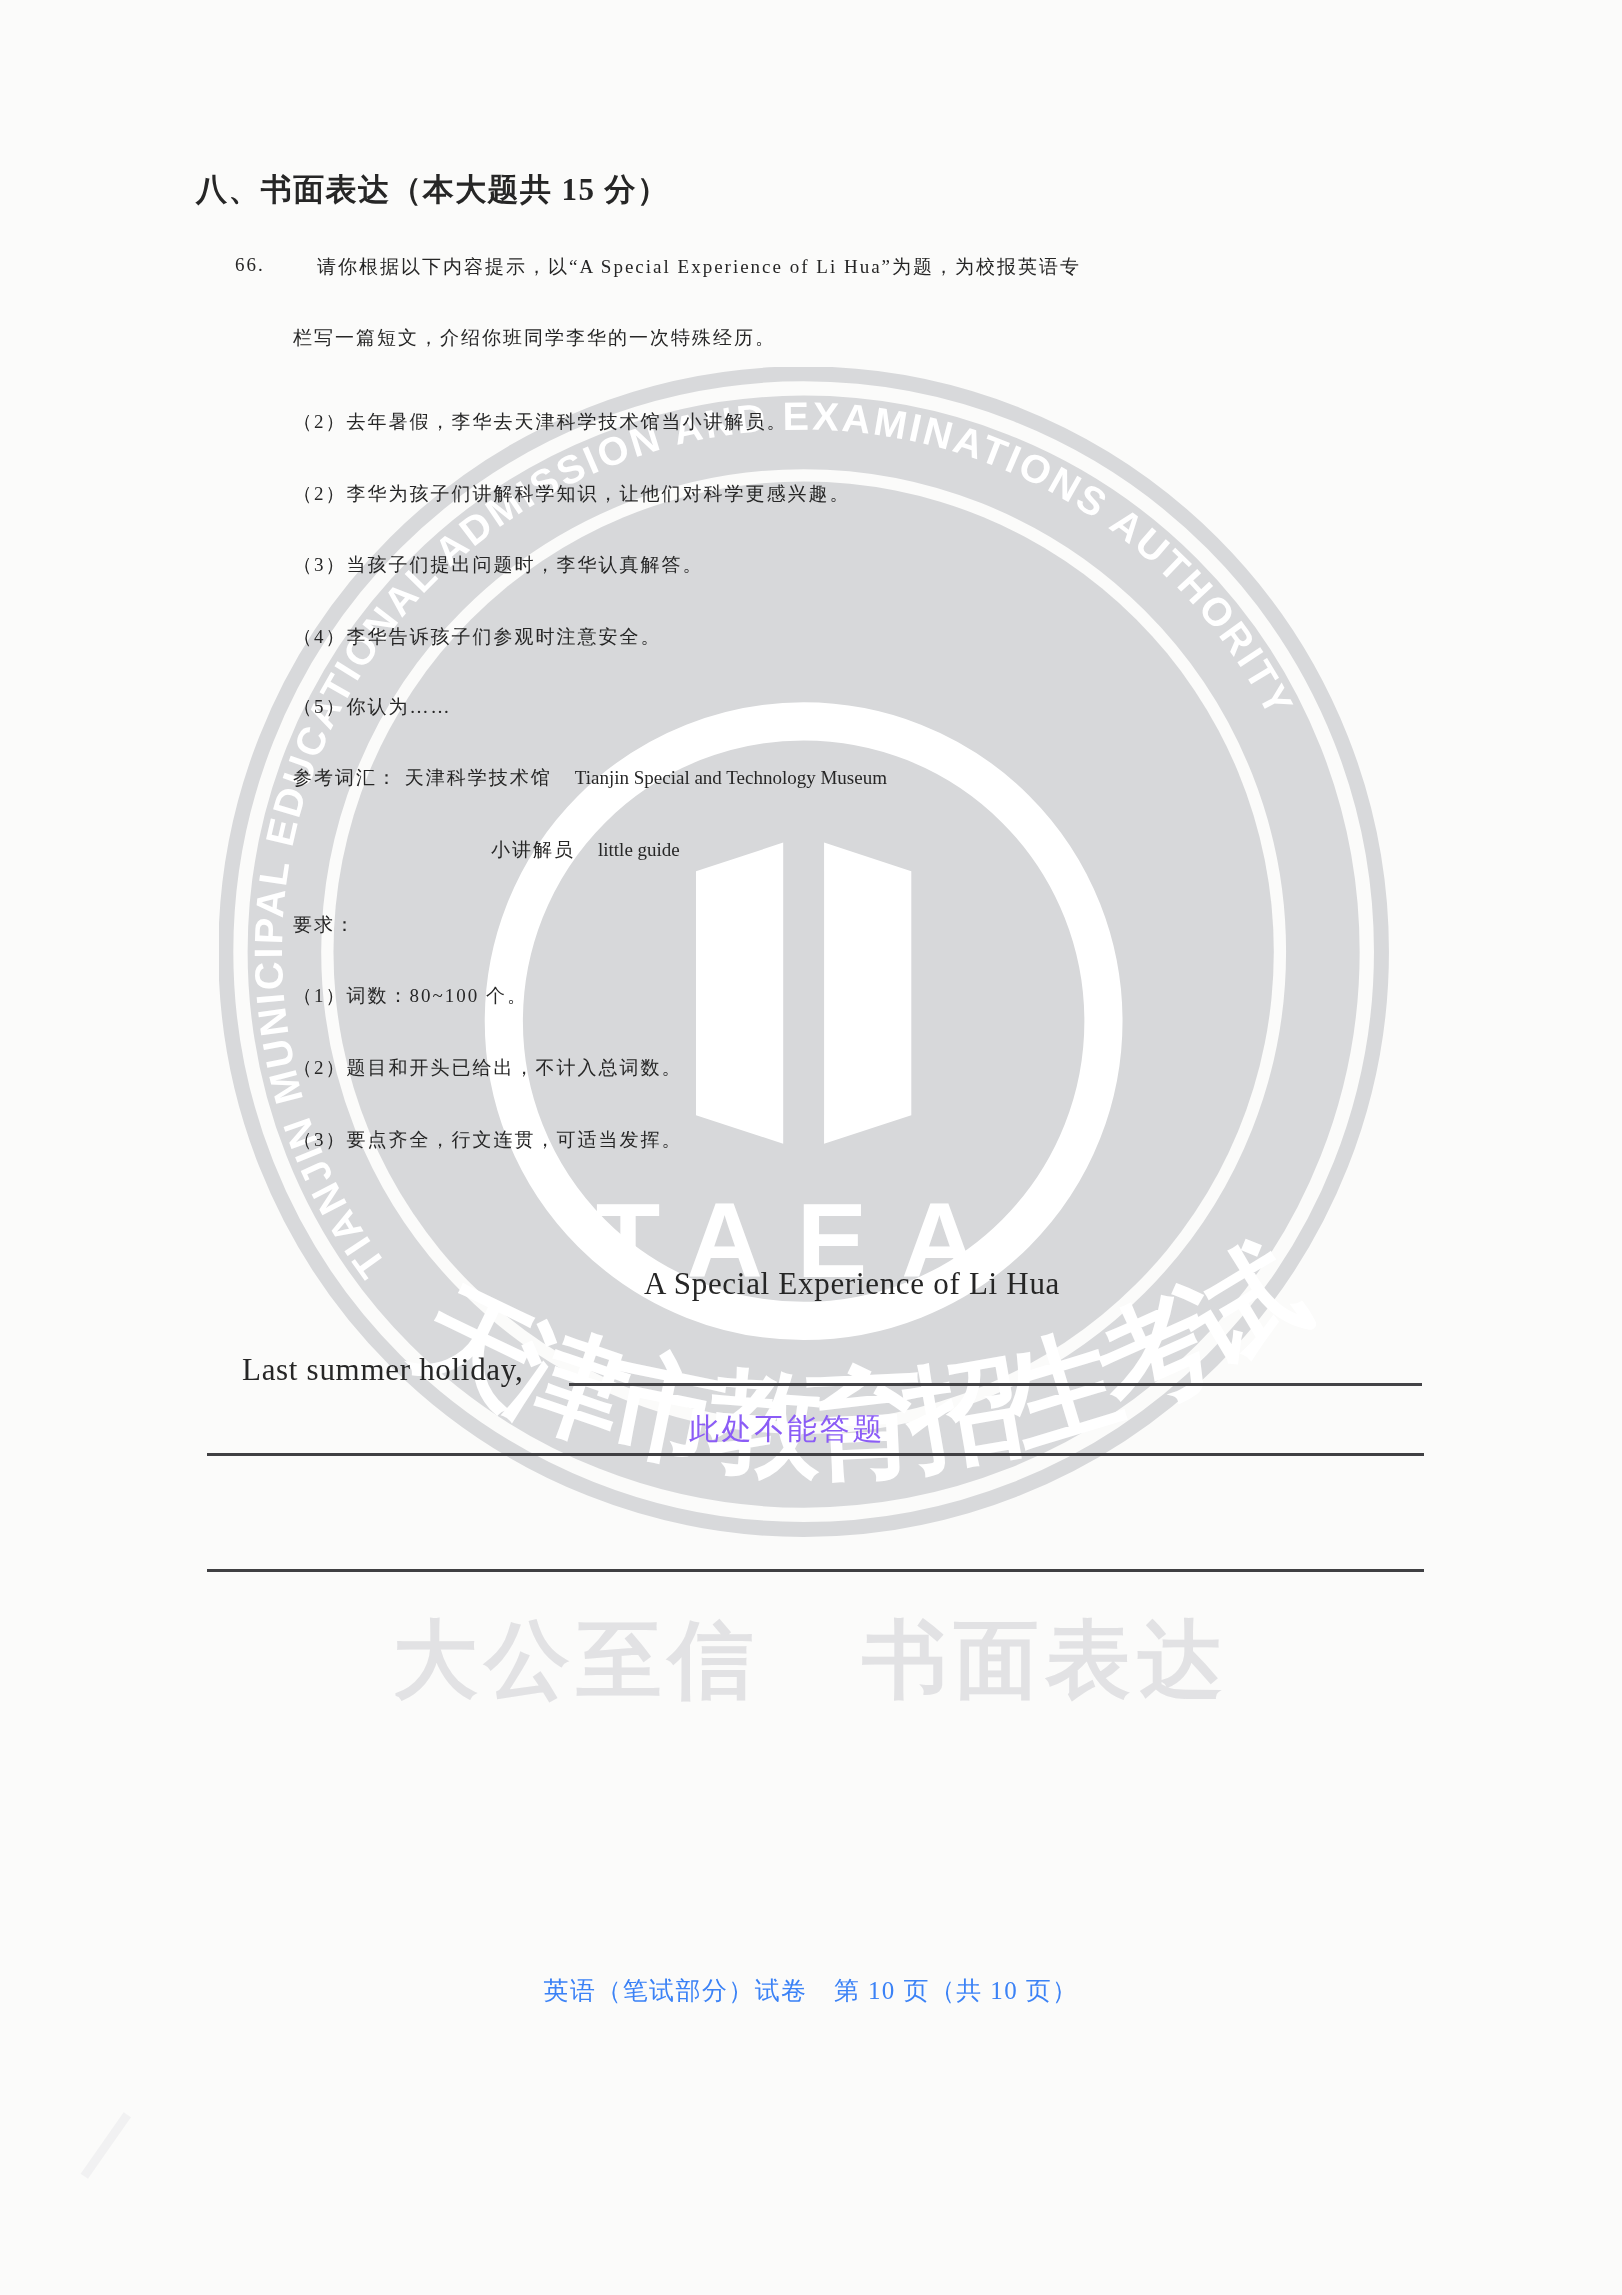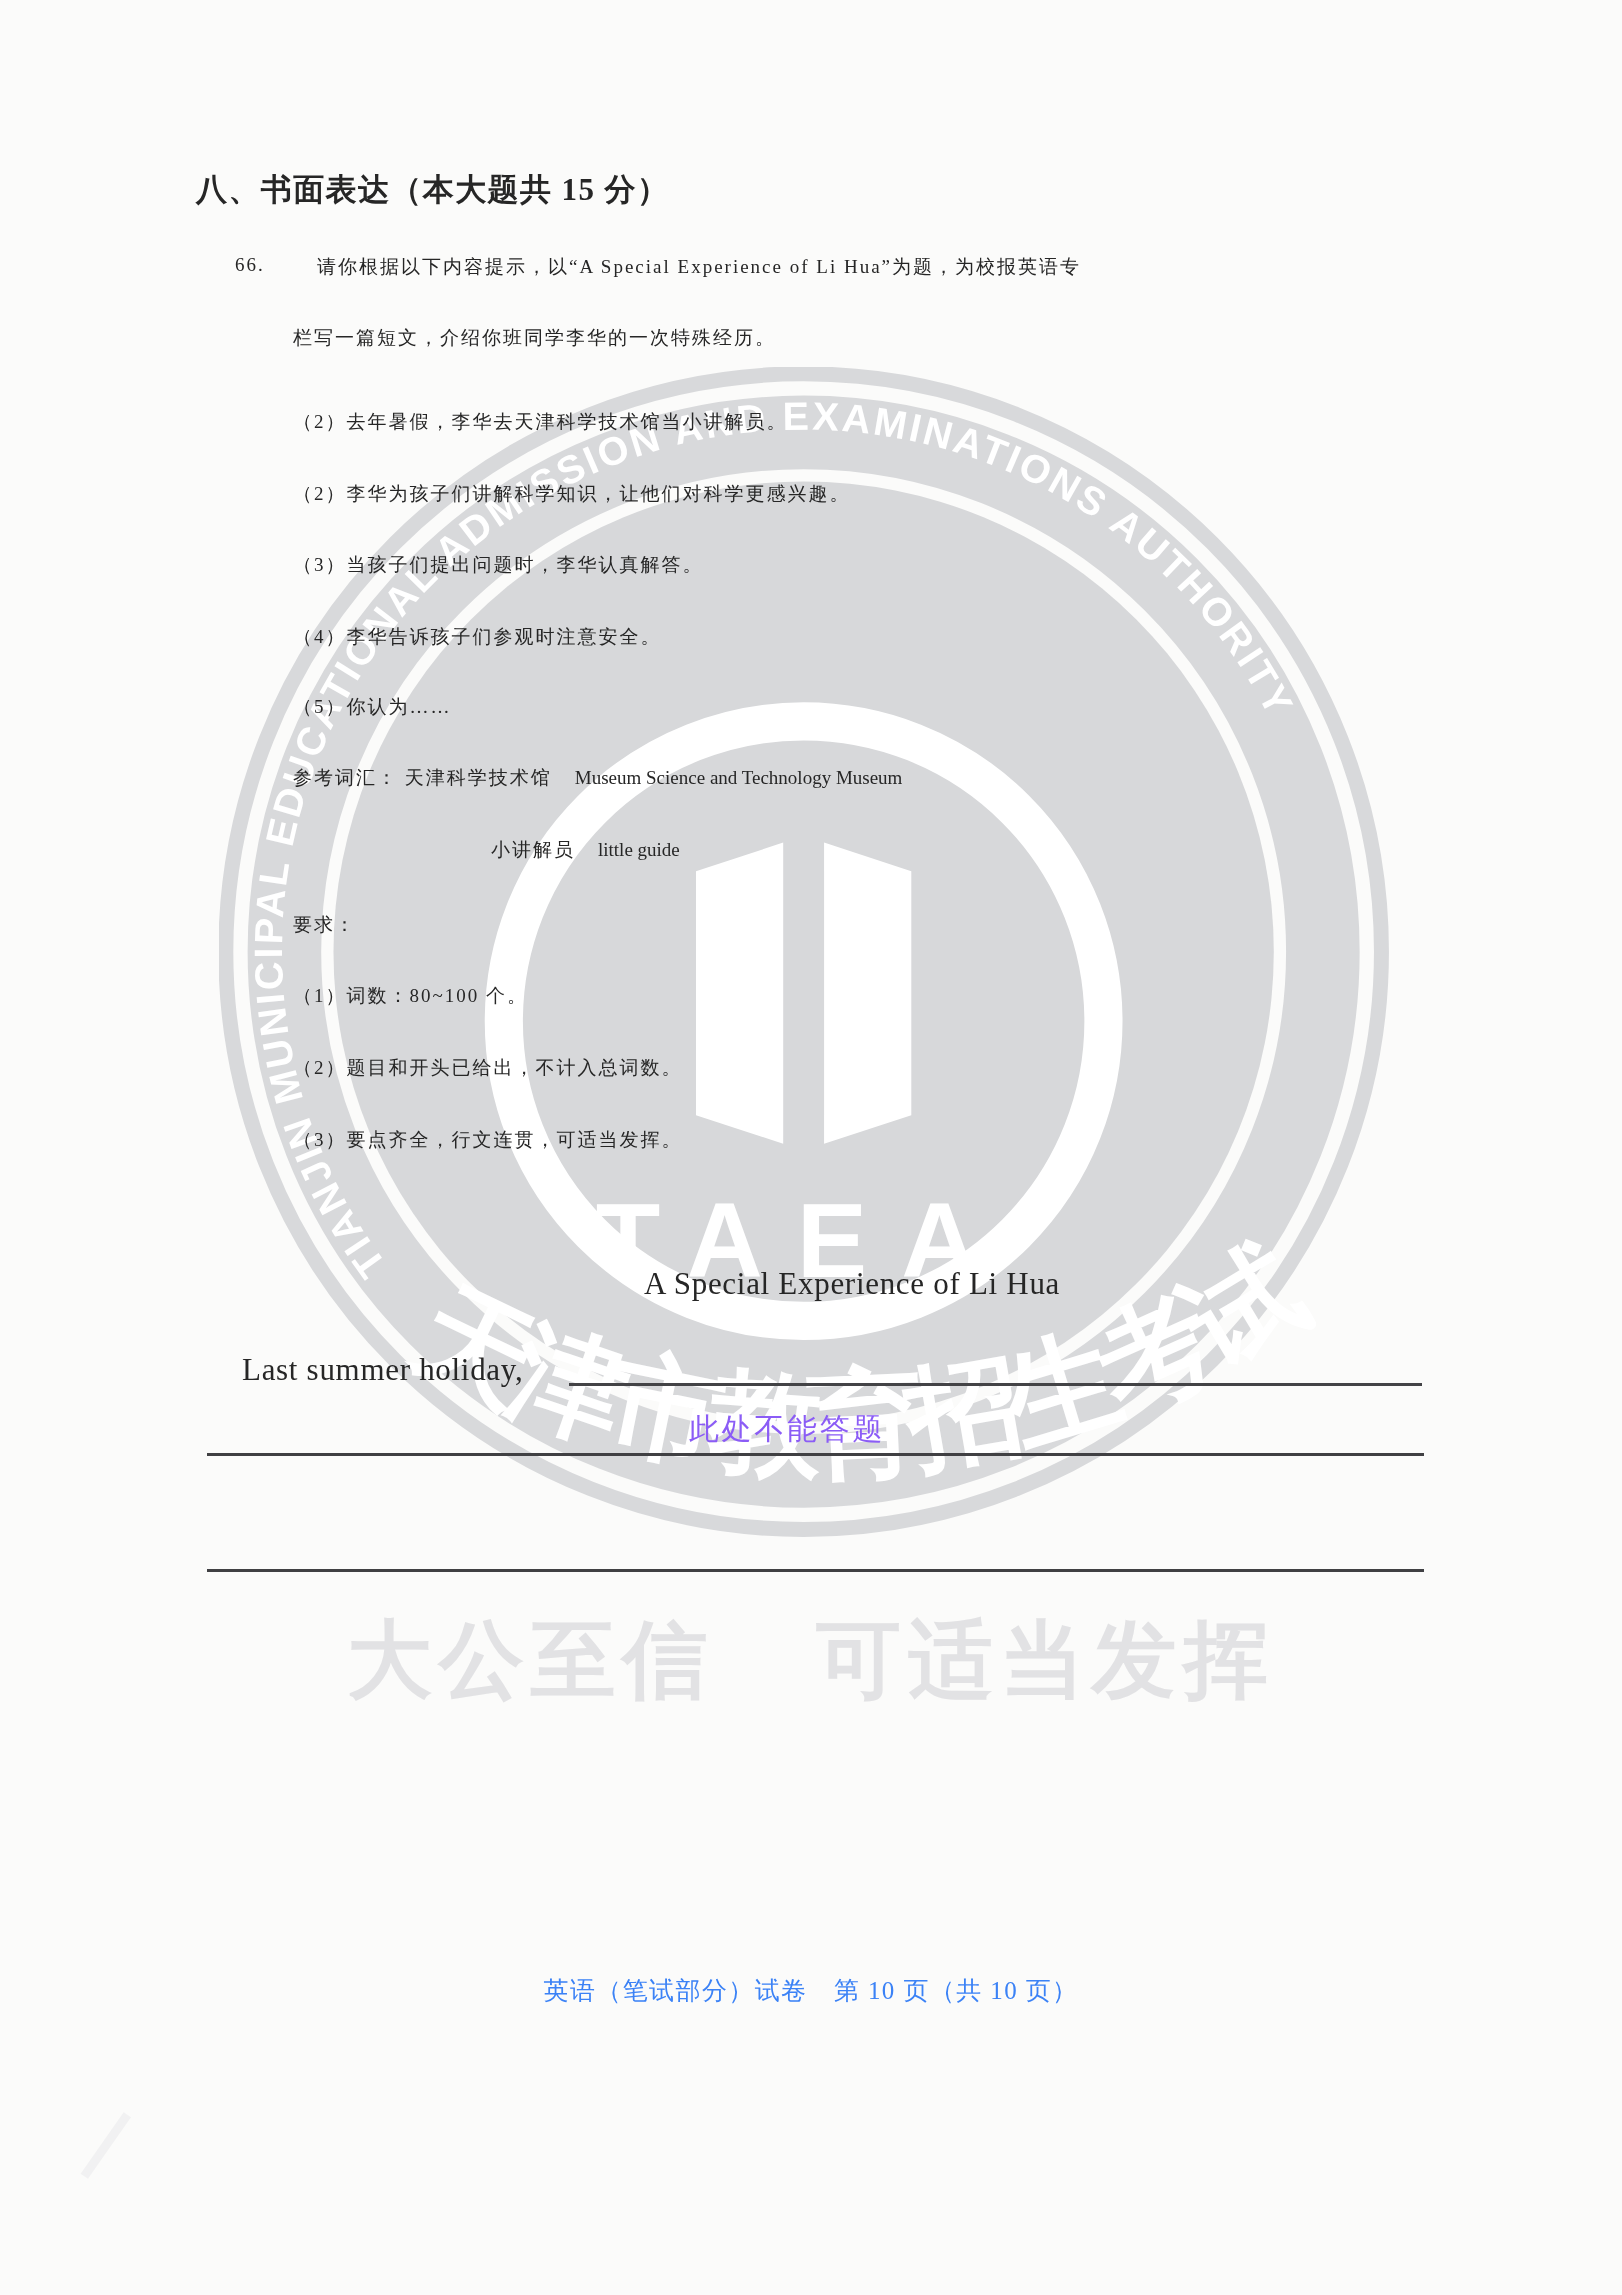--- a/index.html
+++ b/index.html
@@ -96,38 +96,38 @@
   <svg class="callig-svg" viewBox="0 0 2380 3368">
     <defs>
       <path id="calligPath" d="M 600 1990 A 1240 1240 0 0 0 1890 1945" fill="none"></path>
     </defs>
     <text font-family="Liberation Serif, serif" font-size="168" font-weight="bold" fill="#ffffff" letter-spacing="-14">
       <textPath href="#calligPath">天津市教育招生考试院</textPath>
     </text>
   </svg>
 
   <div class="slogan">
-    <span>大公至信</span><span class="gap"></span><span>可适当发挥</span>
+    <span>大公至信</span><span class="gap"></span><span>书面表达</span>
   </div>
 
   <div class="content">
 
     <div class="t heading">八、书面表达（本大题共 15 分）</div>
 
     <div class="t qnum">66.</div>
     <div class="t qline1">请你根据以下内容提示，以“A Special Experience of Li Hua”为题，为校报英语专</div>
     <div class="t qline2">栏写一篇短文，介绍你班同学李华的一次特殊经历。</div>
 
     <div class="t p1">（2）去年暑假，李华去天津科学技术馆当小讲解员。</div>
     <div class="t p2">（2）李华为孩子们讲解科学知识，让他们对科学更感兴趣。</div>
     <div class="t p3">（3）当孩子们提出问题时，李华认真解答。</div>
     <div class="t p4">（4）李华告诉孩子们参观时注意安全。</div>
     <div class="t p5">（5）你认为……</div>
 
-    <div class="t vocab1"><span>参考词汇：</span><span class="cn2">天津科学技术馆</span><span class="en">Museum Science and Technology Museum</span></div>
+    <div class="t vocab1"><span>参考词汇：</span><span class="cn2">天津科学技术馆</span><span class="en">Tianjin Special and Technology Museum</span></div>
     <div class="t vocab2"><span>小讲解员</span><span class="en">little guide</span></div>
 
     <div class="t reqlabel">要求：</div>
     <div class="t req1">（1）词数：80~100 个。</div>
     <div class="t req2">（2）题目和开头已给出，不计入总词数。</div>
     <div class="t req3">（3）要点齐全，行文连贯，可适当发挥。</div>
 
     <div class="t essay-title">A Special Experience of Li Hua</div>
 
     <div class="t opening">Last summer holiday,</div>

